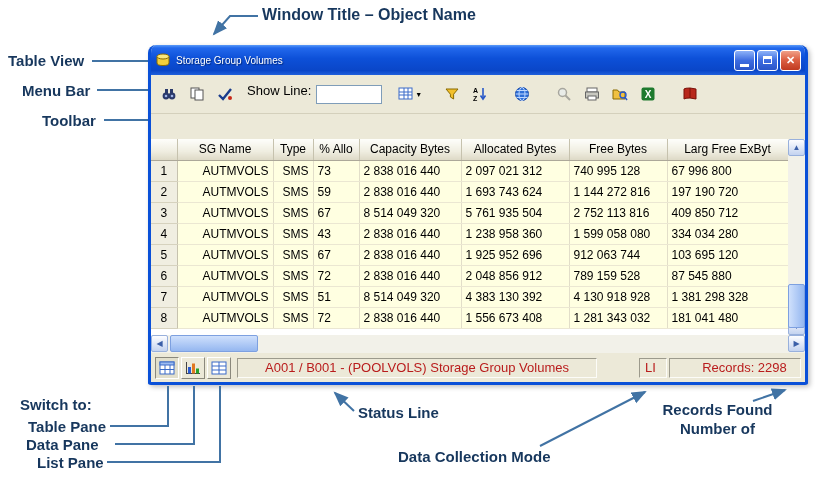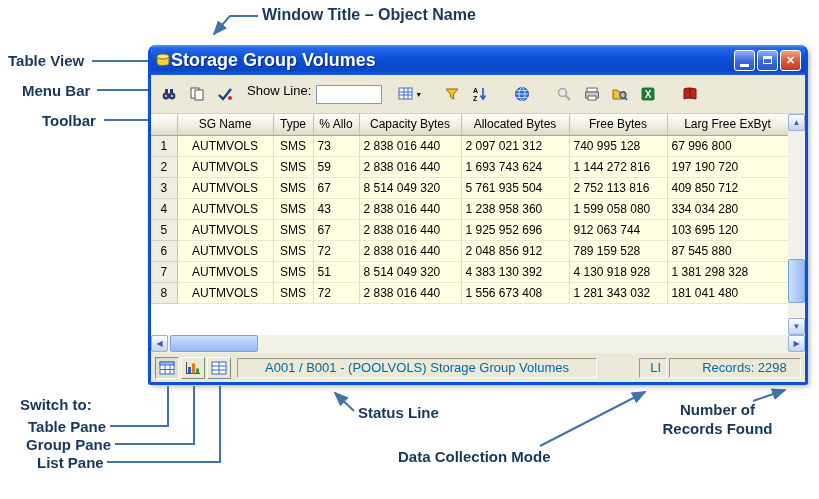--- a/index.html
+++ b/index.html
@@ -9,73 +9,73 @@
   .ann{position:absolute;color:#17375D;font-weight:bold;font-size:15px;white-space:nowrap;}
   .ann-big{font-size:16px;}
   #connectors{position:absolute;left:0;top:0;pointer-events:none;z-index:6;}
 
   
   .window{position:absolute;left:148px;top:45px;width:660px;height:340px;box-sizing:border-box;
     border:3px solid #0A50D8;border-top:0;border-radius:8px 8px 3px 3px;overflow:hidden;
     background:#ECE9D8;display:flex;flex-direction:column;box-shadow:2px 2px 5px rgba(0,0,0,.25);z-index:2;}
   .titlebar{height:30px;flex:none;display:flex;align-items:center;padding:0 4px;
     background:linear-gradient(180deg,#5A9AF8 0%,#2268EC 10%,#0D50D8 45%,#0A46C8 85%,#2060DC 100%);}
-  .title-text{color:#fff;font-weight:bold;font-size:18px;flex:1;
+  .title-text{color:#fff;font-weight:normal;font-size:10px;margin-left:5px;flex:1;
     text-shadow:1px 1px 1px #00287A;white-space:nowrap;overflow:hidden;}
   .tbtn{width:21px;height:21px;margin-left:2px;border:1px solid #fff;border-radius:3px;box-sizing:border-box;
     display:flex;align-items:center;justify-content:center;color:#fff;font-size:11px;font-weight:bold;
     background:linear-gradient(180deg,#8DB2F8,#3D6CE0 50%,#2A55C8);}
   .tbtn-close{background:linear-gradient(180deg,#F0A088,#DD6245 45%,#C03A20);}
   .glyph-min{width:9px;height:3px;background:#fff;margin-top:10px;}
   .glyph-max{width:9px;height:8px;border:1px solid #fff;border-top-width:3px;box-sizing:border-box;}
 
   .menubar{height:23px;flex:none;display:flex;align-items:center;padding-left:4px;background:#F1EEDF;border-bottom:1px solid #fff;}
   .menu-item{padding:2px 9px;font-size:13px;color:#000;}
 
   .toolbar{height:38px;flex:none;display:flex;align-items:center;padding:0 4px;background:#ECE9D8;border-bottom:1px solid #D4D0BC;}
   .tb-btn{width:26px;height:26px;display:flex;align-items:center;justify-content:center;border:1px solid transparent;border-radius:2px;}
   .tb-combo{width:38px;}
   .tb-label{font-size:13px;margin:0 5px 8px 8px;color:#000;}
   .tb-input{width:66px;height:19px;border:1px solid #7F9DB9;background:#fff;font-size:12px;padding:0 3px;box-sizing:border-box;}
   .spacer8{width:8px;}.spacer14{width:14px;}
   .dd-arrow{font-size:7px;color:#000;margin-left:1px;}
 
   
-  .table-area{flex:1;min-height:0;display:flex;background:#3b82f6;}
+  .table-area{flex:1;min-height:0;display:flex;background:#3b82f6;margin-top:25px;}
   .grid-wrap{flex:1;overflow:hidden;background:#fff;}
   table.grid{border-collapse:collapse;table-layout:fixed;width:637px;}
   table.grid th{height:21px;box-sizing:border-box;font-weight:normal;font-size:12px;padding:0 2px;white-space:nowrap;overflow:hidden;
     background:linear-gradient(180deg,#FEFEFB,#EFEDE0 60%,#DDD9C6);border-right:1px solid #C6C2AE;border-bottom:1px solid #ACA899;text-align:center;color:#000;}
   table.grid td{height:21px;box-sizing:border-box;font-size:12px;padding:0 4px;white-space:nowrap;overflow:hidden;
     background:#FFFFE1;border-right:1px solid #E2DEC9;border-bottom:1px solid #EBE7D2;color:#000;}
   table.grid td.num{background:#F0EEE1;border-right:1px solid #C6C2AE;border-bottom:1px solid #D6D2BE;text-align:center;}
-  .l{text-align:center}.r{}.c{text-align:center}
+  .l{text-align:right}.r{}.c{text-align:center}
 
   
   .vscroll{width:17px;flex:none;display:flex;flex-direction:column;background:#F2F1E9;}
   .sb-btn{width:17px;height:17px;flex:none;box-sizing:border-box;border:1px solid #98B0DC;border-radius:2px;
     background:linear-gradient(180deg,#FDFDFF,#C4D3F0);display:flex;align-items:center;justify-content:center;
     font-size:8px;color:#3B5FA8;line-height:1;}
   .v-track{flex:1;position:relative;}
   .v-thumb{position:absolute;left:0;top:128px;width:17px;height:44px;box-sizing:border-box;border:1px solid #7DA0E0;border-radius:2px;
     background:linear-gradient(90deg,#CFE0FC,#95B7F0);}
   .hscroll{height:18px;flex:none;display:flex;background:#F2F1E9;}
   .h-track{flex:1;position:relative;}
   .h-thumb{position:absolute;top:0;left:2px;width:88px;height:17px;box-sizing:border-box;border:1px solid #7DA0E0;border-radius:2px;
     background:linear-gradient(180deg,#CFE0FC,#95B7F0);}
 
   
   .statusbar{height:29px;flex:none;display:flex;align-items:center;padding:0 4px;gap:2px;background:#ECE9D8;}
   .pane-btn{width:24px;height:22px;box-sizing:border-box;display:flex;align-items:center;justify-content:center;background:#ECE9D8;
     border:1px solid;border-color:#FFF #8A887C #8A887C #FFF;}
   .pane-btn.pressed{border-color:#8A887C #FFF #FFF #8A887C;background:#E2DFCC;}
   .sunken{height:20px;box-sizing:border-box;border:1px solid;border-color:#9C9A8C #FCFCF8 #FCFCF8 #9C9A8C;
-    font-size:13px;line-height:18px;padding:0 5px;white-space:nowrap;overflow:hidden;color:#0369a1;}
+    font-size:13px;line-height:18px;padding:0 5px;white-space:nowrap;overflow:hidden;color:#b91c1c;}
   .st-text{flex:1;text-align:center;margin-left:4px;}
-  .st-mode{width:28px;text-align:right;margin-left:40px;}
+  .st-mode{width:28px;text-align:left;margin-left:40px;}
   .st-records{width:132px;text-align:center;padding-left:24px;}
 </style>
 </head>
 <body>
 
 <div class="canvas">
 
   <svg id="connectors" width="819" height="499">
     <defs>
       <marker id="arr" markerWidth="9" markerHeight="8" refX="6.5" refY="3" orient="auto">
@@ -95,27 +95,27 @@
       <path d="M753,401 L785,390" marker-end="url(#arr)"></path>
     </g>
   </svg>
 
   <div class="ann ann-big" style="left:262px;top:6px;">Window Title – Object Name</div>
   <div class="ann" style="left:8px;top:52px;">Table View</div>
   <div class="ann" style="left:22px;top:82px;">Menu Bar</div>
   <div class="ann" style="left:42px;top:112px;">Toolbar</div>
   <div class="ann" style="left:20px;top:396px;">Switch to:</div>
   <div class="ann" style="left:28px;top:418px;">Table Pane</div>
-  <div class="ann" style="left:26px;top:436px;">Group Pane</div>
+  <div class="ann" style="left:26px;top:436px;">Data Pane</div>
   <div class="ann" style="left:37px;top:454px;">List Pane</div>
   <div class="ann" style="left:358px;top:404px;">Status Line</div>
   <div class="ann" style="left:398px;top:448px;">Data Collection Mode</div>
   <div class="ann" style="left:630px;top:400px;width:175px;text-align:center;line-height:19px;">
+    <div>Records Found</div>
     <div>Number of</div>
-    <div>Records Found</div>
   </div>
 
   <div class="window">
 
     <div class="titlebar">
       <span style="display:flex;">
         <svg width="16" height="16">
             <path d="M2,4.5 L2,11 Q2,13.5 8,13.5 Q14,13.5 14,11 L14,4.5" fill="#F4D03C" stroke="#8A6A00"></path>
             <ellipse cx="8" cy="4.5" rx="6" ry="2.5" fill="#FCE87C" stroke="#8A6A00"></ellipse>
           </svg>

